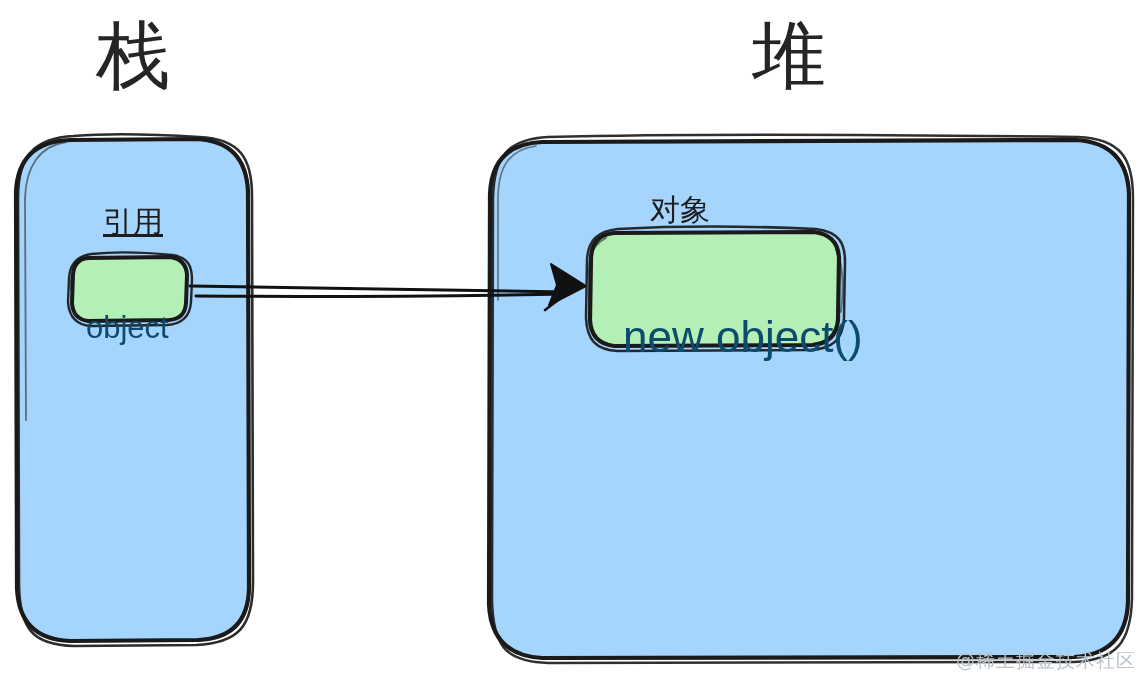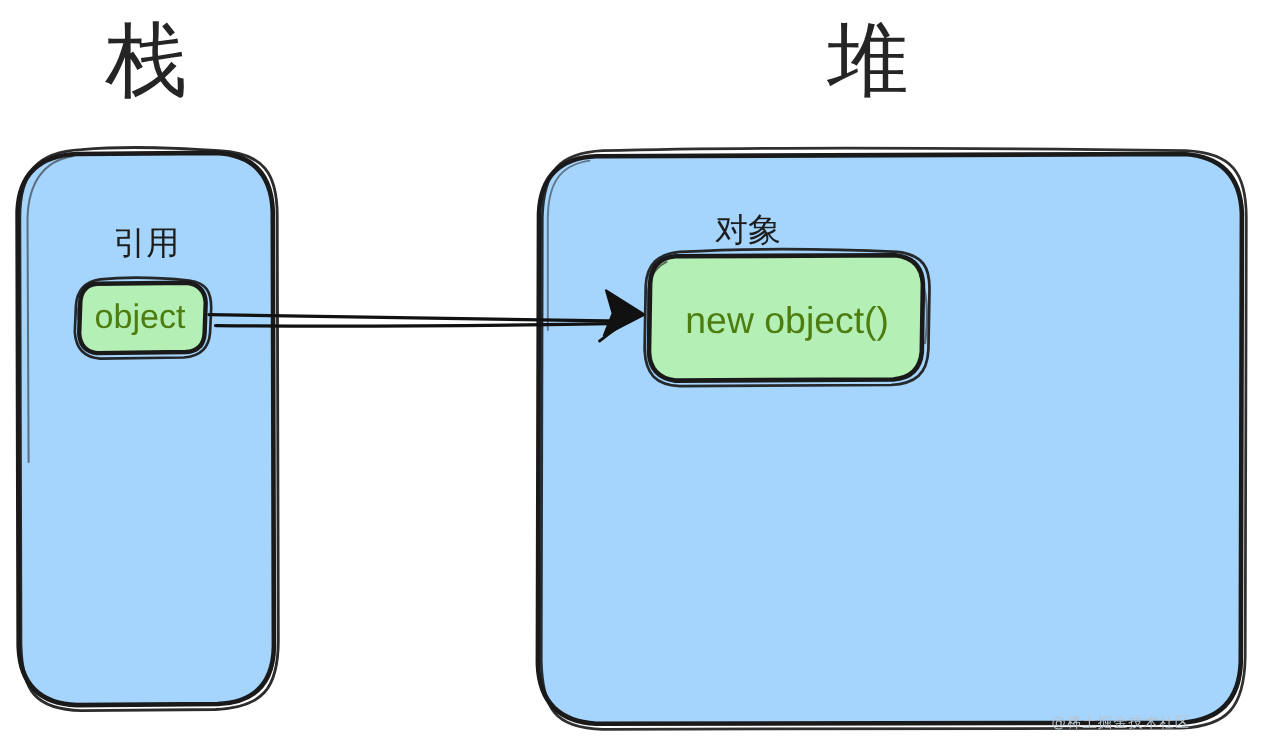--- a/index.html
+++ b/index.html
@@ -39,46 +39,47 @@
   }
 
   .box-label {
     position: absolute;
     color: #1d1d1d;
     font-size: 30px;
     line-height: 1;
     white-space: nowrap;
     font-family: "DejaVu Sans", "Liberation Sans", sans-serif;
   }
-  #reference-label { left: 103px; top: 207px; }
+  #reference-label { left: 103px; top: 207px; text-decoration: underline; }
   #object-label    { left: 650px; top: 195px; }
 
   .inner-text {
     position: absolute;
-    color: #4d7c0f;
+    color: #0c4a6e;
     line-height: 1;
     white-space: nowrap;
     font-family: "Liberation Sans", "DejaVu Sans", sans-serif;
+    margin-top: 40px;
   }
   #ref-box-text {
     left: 86px;
     top: 272px;
     font-size: 31px;
   }
   #heap-box-text {
     left: 623px;
     top: 275px;
-    font-size: 34px;
+    font-size: 44px;
   }
 
   #watermark {
     position: absolute;
     left: 956px;
     top: 648px;
-    font-size: 13px;
+    font-size: 19px;
     color: #b9c3cc;
     white-space: nowrap;
     font-family: "DejaVu Sans", "Liberation Sans", sans-serif;
     letter-spacing: 1px;
   }
 </style>
 </head>
 <body>
 
 <div id="canvas">

